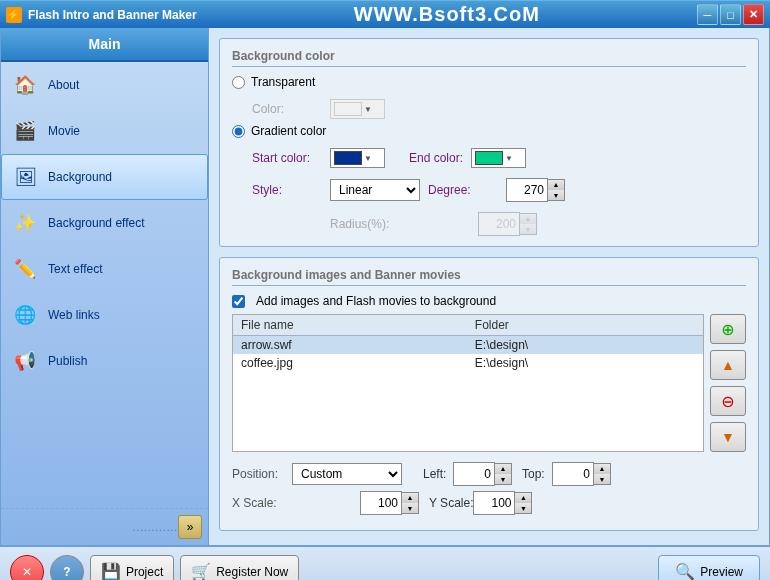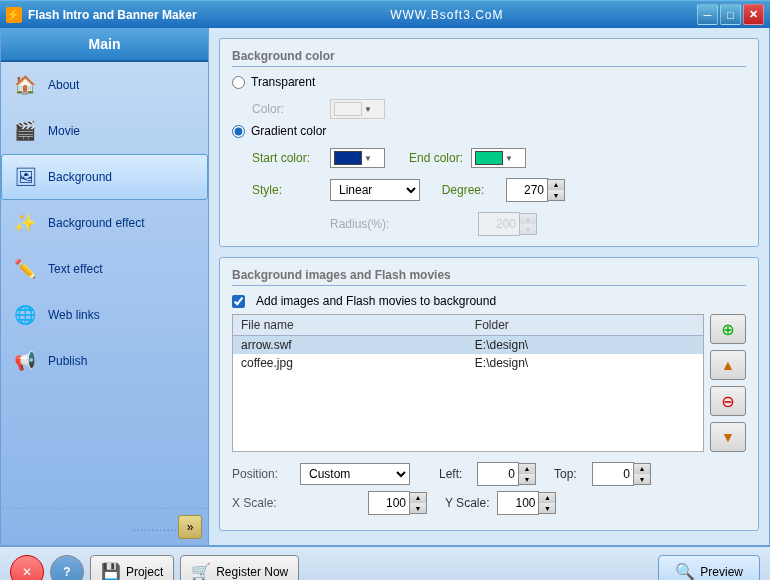--- a/index.html
+++ b/index.html
@@ -12,21 +12,21 @@
       height: 28px;
       display: flex;
       align-items: center;
       padding: 0 6px;
       justify-content: space-between;
       border-top: 1px solid #6ab3e8;
     }
     .title-bar-left { display: flex; align-items: center; gap: 6px; }
     .title-bar-icon { width: 16px; height: 16px; background: #ff9900; border-radius: 2px; font-size: 10px; display: flex; align-items: center; justify-content: center; color: white; font-weight: bold; }
     .title-bar-title { font-size: 12px; font-weight: bold; color: white; }
-    .title-bar-watermark { font-size: 12px; color: white; font-weight: normal; letter-spacing: 1px; }
+    .title-bar-watermark { font-size: 20px; color: white; font-weight: bold; letter-spacing: 1px; }
     .title-bar-controls { display: flex; gap: 2px; }
     .win-btn { width: 21px; height: 21px; border: 1px solid rgba(255,255,255,0.4); border-radius: 2px; cursor: pointer; font-size: 11px; font-weight: bold; display: flex; align-items: center; justify-content: center; color: white; background: linear-gradient(to bottom, #6abde0, #2e7bb5); }
     .win-btn.close { background: linear-gradient(to bottom, #e05050, #c02020); }
     .win-btn.max { background: linear-gradient(to bottom, #6abde0, #2e7bb5); }
     .win-btn.min { background: linear-gradient(to bottom, #6abde0, #2e7bb5); }
 
     
     .app-body { display: flex; height: 518px; border: 1px solid #6a9fd8; border-top: none; }
 
     
@@ -94,21 +94,21 @@
       padding-bottom: 3px;
     }
 
     
     .radio-group { display: flex; flex-direction: column; gap: 5px; }
     .radio-row { display: flex; align-items: center; gap: 6px; }
     .radio-row input[type=radio] { accent-color: #1a6bbf; }
 
     
     .form-row { display: flex; align-items: center; gap: 8px; margin-top: 5px; }
-    .form-label { min-width: 70px; color: #4d7c0f; }
+    .form-label { min-width: 70px; color: #701a75; }
     .color-dropdown { width: 55px; height: 20px; border: 1px solid #888; background: white; display: flex; align-items: center; gap: 2px; padding: 0 3px; cursor: pointer; }
     .dropdown-arrow { font-size: 8px; color: #555; }
 
     .style-select { height: 22px; border: 1px solid #888; background: white; padding: 0 4px; min-width: 90px; }
     .spin-input { width: 42px; height: 24px; border: 1px solid #888; background: white; padding: 0 3px; text-align: right; }
     .spin-group { display: flex; align-items: center; }
     .spin-arrows { display: flex; flex-direction: column; border: 1px solid #888; border-left: none; }
     .spin-up, .spin-down { width: 16px; height: 10px; background: linear-gradient(to bottom, #e8e8e8, #d0d0d0); cursor: pointer; display: flex; align-items: center; justify-content: center; font-size: 7px; }
     .spin-up { border-bottom: 1px solid #ccc; }
 
@@ -138,21 +138,21 @@
       cursor: pointer;
       display: flex; align-items: center; justify-content: center;
       font-size: 14px;
     }
     .add-btn { color: #00aa00; }
     .up-btn { color: #cc6600; }
     .remove-btn { color: #cc0000; }
     .down-btn { color: #cc6600; }
 
     
-    .property-row { display: flex; align-items: center; gap: 8px; margin-bottom: 5px; }
+    .property-row { display: flex; align-items: center; gap: 0; margin-bottom: 5px; }
     .prop-label { min-width: 60px; color: #555; }
     .prop-select { height: 22px; border: 1px solid #888; background: white; padding: 0 4px; min-width: 110px; }
     .prop-field-label { color: #333; min-width: 30px; }
 
     
     .bottom-bar {
       height: 50px;
       background: linear-gradient(to bottom, #d8e8f8, #c0d4ec);
       border-top: 1px solid #6a9fd8;
       display: flex;
@@ -279,21 +279,21 @@
             <span class="dropdown-arrow">▼</span>
           </div>
         </div>
 
         <div class="form-row" style="margin-left:20px;">
           <span class="form-label">Style:</span>
           <select class="style-select">
             <option>Linear</option>
             <option>Radial</option>
           </select>
-          <span style="min-width:70px; text-align:center;" class="form-label">Degree:</span>
+          <span style="min-width:70px; text-align:left;" class="form-label">Degree:</span>
           <div class="spin-group">
             <input type="text" class="spin-input" value="270" style="">
             <div class="spin-arrows">
               <div class="spin-up">▲</div>
               <div class="spin-down">▼</div>
             </div>
           </div>
         </div>
 
         <div class="form-row disabled" style="margin-left:20px;">
@@ -303,21 +303,21 @@
             <div class="spin-arrows">
               <div class="spin-up">▲</div>
               <div class="spin-down">▼</div>
             </div>
           </div>
         </div>
       </div>
     </div>
 
     <div class="section-box">
-      <div class="section-title">Background images and Flash movies</div>
+      <div class="section-title">Background images and Banner movies</div>
 
       <div class="check-row">
         <input type="checkbox" id="cb_add" checked="" style="">
         <label for="cb_add">Add images and Flash movies to background</label>
       </div>
 
       <div style="display:flex; gap:0;">
         <div class="file-table-wrapper">
           <table class="file-table">
             <thead>

